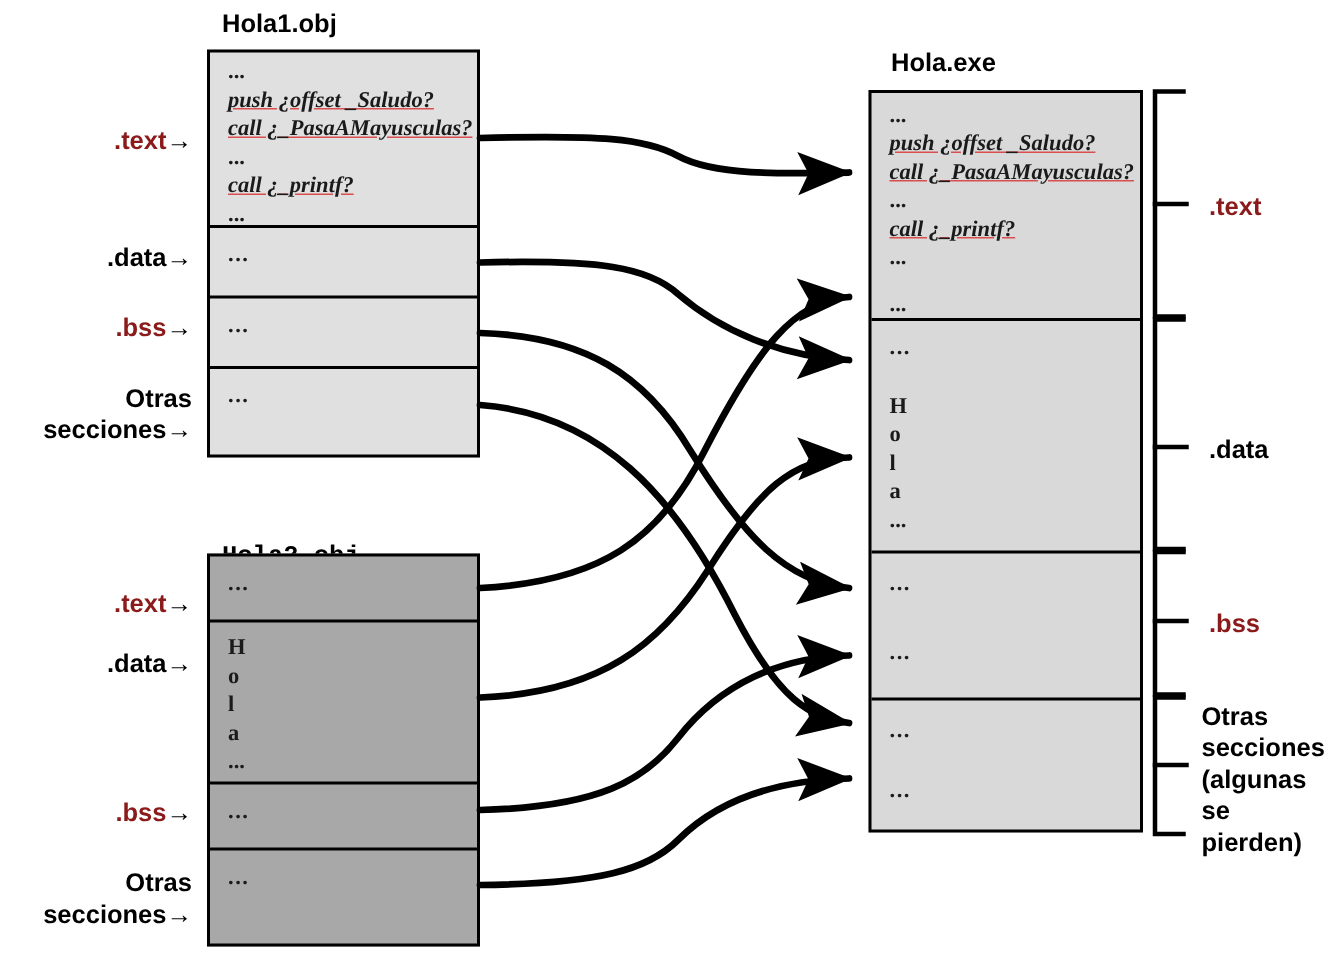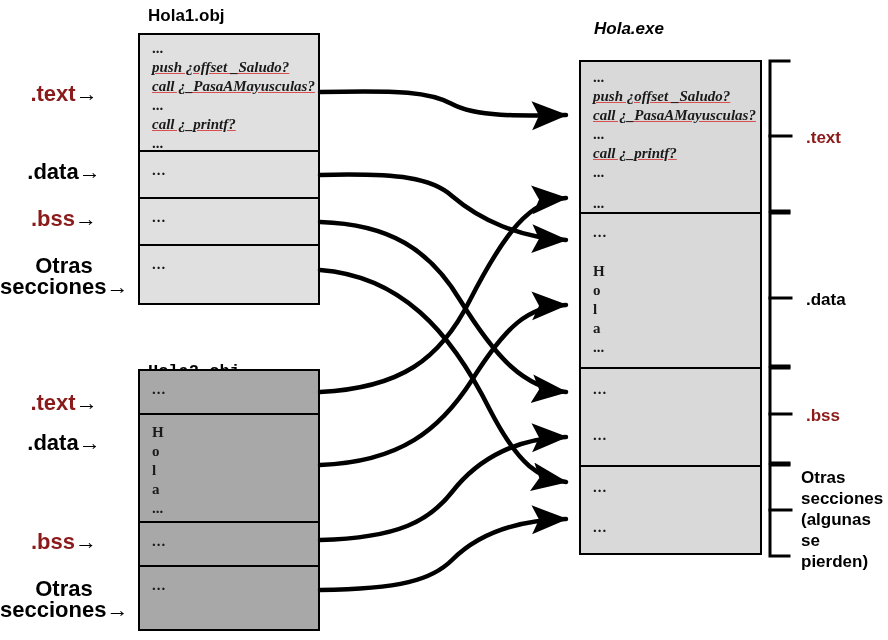--- a/index.html
+++ b/index.html
@@ -74,24 +74,24 @@
     font-weight: bold;
     font-size: 15px;
     color: #1a1a1a;
     line-height: 19px;
   }
   .vword span { display: block; }
 
   
   .side-label {
     position: absolute;
-    text-align: center;
-    font-family: "Liberation Sans", sans-serif;
-    font-weight: bold;
-    font-size: 22px;
+    text-align: right;
+    font-family: "Liberation Sans", sans-serif;
+    font-weight: bold;
+    font-size: 17px;
     color: #000000;
     line-height: 21px;
     white-space: pre-line;
   }
   .side-label.red { color: #8b1a1a; }
   .side-label .arw { color: #000000; font-weight: bold; }
 
   
   .right-label {
     position: absolute;
@@ -179,21 +179,21 @@
       <div class="dots" style="top:10px;">...</div>
     </div>
   </div>
 
   <div class="side-label red" style="left:0px; top:392px; width:128px;"><span>.text</span><span class="arw">→</span></div>
   <div class="side-label" style="left:0px; top:432px; width:128px;"><span>.data</span><span class="arw">→</span></div>
   <div class="side-label red" style="left:0px; top:531px; width:128px;"><span>.bss</span><span class="arw">→</span></div>
   <div class="side-label" style="left:0px; top:578px; width:128px;"><span>Otras
 secciones</span><span class="arw">→</span></div>
 
-  <div class="box-title" style="left:594px; top:19px;font-style:italic;">Hola.exe</div>
+  <div class="box-title" style="left:594px; top:32px;">Hola.exe</div>
 
   <div class="module" style="left:579px; top:60px; width:183px; height:495px; background:#d9d9d9;">
 
     <div class="sect" style="top:0; height:152px;">
       <div class="code" style="top:6px;">
         <div>...</div>
         <div class="u">push ¿offset _Saludo?</div>
         <div class="u">call ¿_PasaAMayusculas?</div>
         <div>...</div>
         <div class="u">call ¿_printf?</div>

